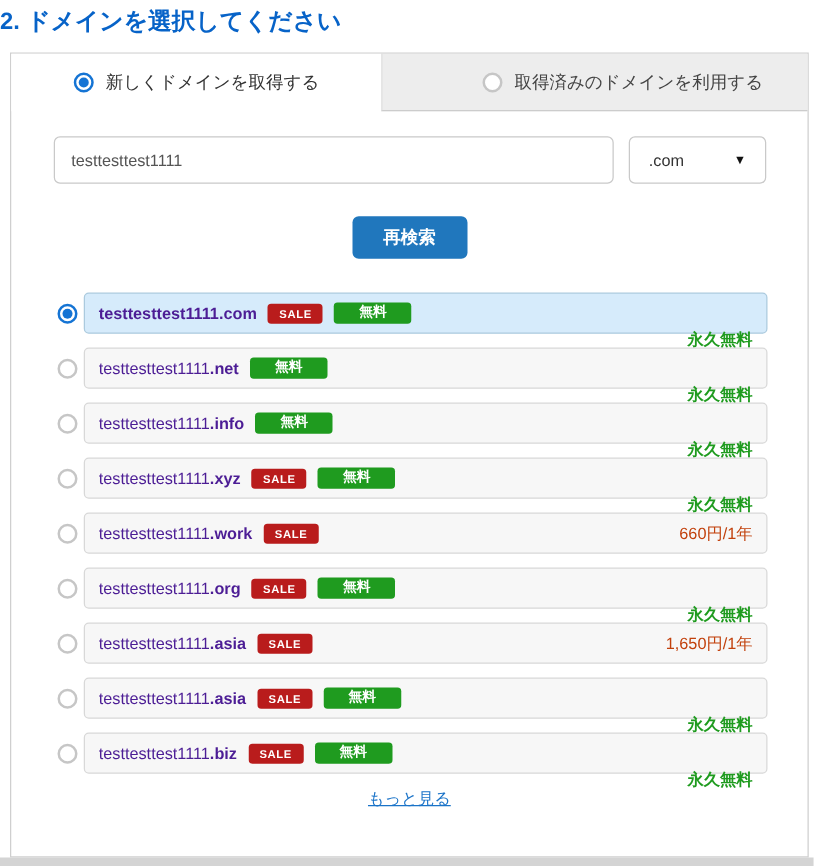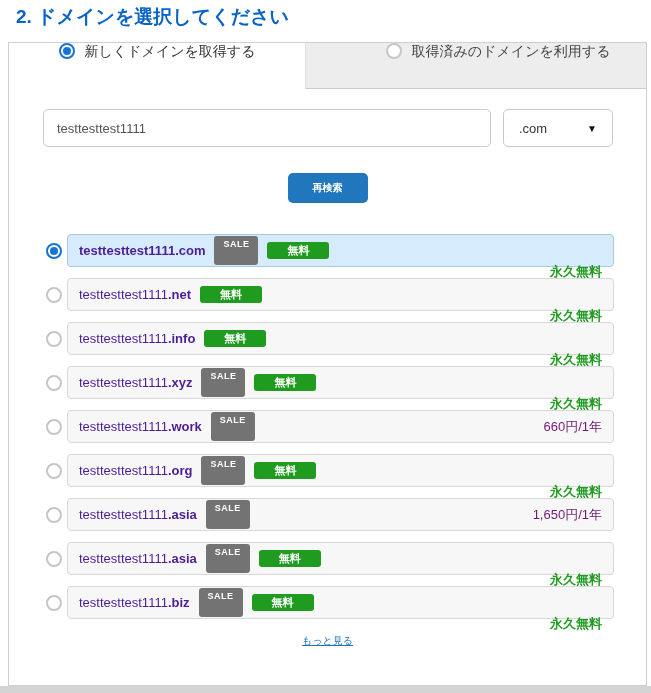--- a/index.html
+++ b/index.html
@@ -5,38 +5,39 @@
   * { box-sizing: border-box; margin: 0; padding: 0; }
   html, body { width: 651px; height: 693px; overflow: hidden; }
   body {
     font-family: "Liberation Sans", "DejaVu Sans", sans-serif;
     background: #ffffff;
     position: relative;
     color: #333;
   }
   .page-title {
     position: absolute;
-    left: 16px; top: 4px;
+    left: 0; top: 4px;
     font-size: 19px;
     font-weight: bold;
     color: #0763c8;
     text-align: right;
   }
   .panel {
     position: absolute;
     left: 8px; top: 42px;
     width: 639px; height: 644px;
     background: #fff;
     border: 1px solid #cfcfcf;
   }
   
   .tabs { display: flex; height: 46px; }
   .tab {
     flex: 1;
     display: flex;
+    align-items: center;
     justify-content: center;
     gap: 10px;
     font-size: 14px;
     color: #333;
     cursor: pointer;
     font-family: Liberation Mono, monospace;
   }
   .tab.active { background: #ffffff; }
   .tab.inactive {
     background: #ededed;
@@ -98,21 +99,21 @@
   }
   .caret { font-size: 10px; color: #111; }
   
   .button-row { text-align: center; margin-top: 26px; height: 32px; }
   .search-button {
     display: inline-block;
     background: #2077bd;
     color: #fff;
     border: none;
     border-radius: 5px;
-    font-size: 10px;
+    font-size: 14px;
     font-weight: bold;
     padding: 8px 25px;
     cursor: pointer;
     font-family: "Liberation Sans", "DejaVu Sans", sans-serif;
   }
   
   .domain-list { margin-top: 29px; }
   .row {
     display: flex;
     align-items: center;
@@ -139,41 +140,41 @@
   .row-box.selected .domain-text { font-weight: bold; }
   .badge {
     color: #fff;
     font-weight: bold;
     border-radius: 3px;
     margin-left: 9px;
     line-height: 1;
     white-space: nowrap;
   }
   .badge.sale {
-    background: #737373;
+    background: #b91c1c;
     font-size: 9px;
-    padding: 4px 9px 16px;
+    padding: 4px 9px 3px;
     letter-spacing: .5px;
   }
   .badge.free {
     background: #1f9b1f;
     font-size: 11px;
     padding: 3px 20px;
   }
   .price {
     margin-left: auto;
     font-size: 13px;
-    color: #701a75;
+    color: #c2410c;
     white-space: nowrap;
   }
   .price.free-forever { color: #1f9b1f; font-weight: bold; margin-top: 42px; }
   
   .more-row { text-align: center; margin-top: 7px; }
   .more-link {
-    font-size: 10px;
+    font-size: 13px;
     color: #1a73c8;
     text-decoration: underline;
     cursor: pointer;
     margin-top: 18px;
   }
   
   .bottom-strip {
     position: absolute;
     left: 0; bottom: 0;
     width: 651px; height: 7px;

